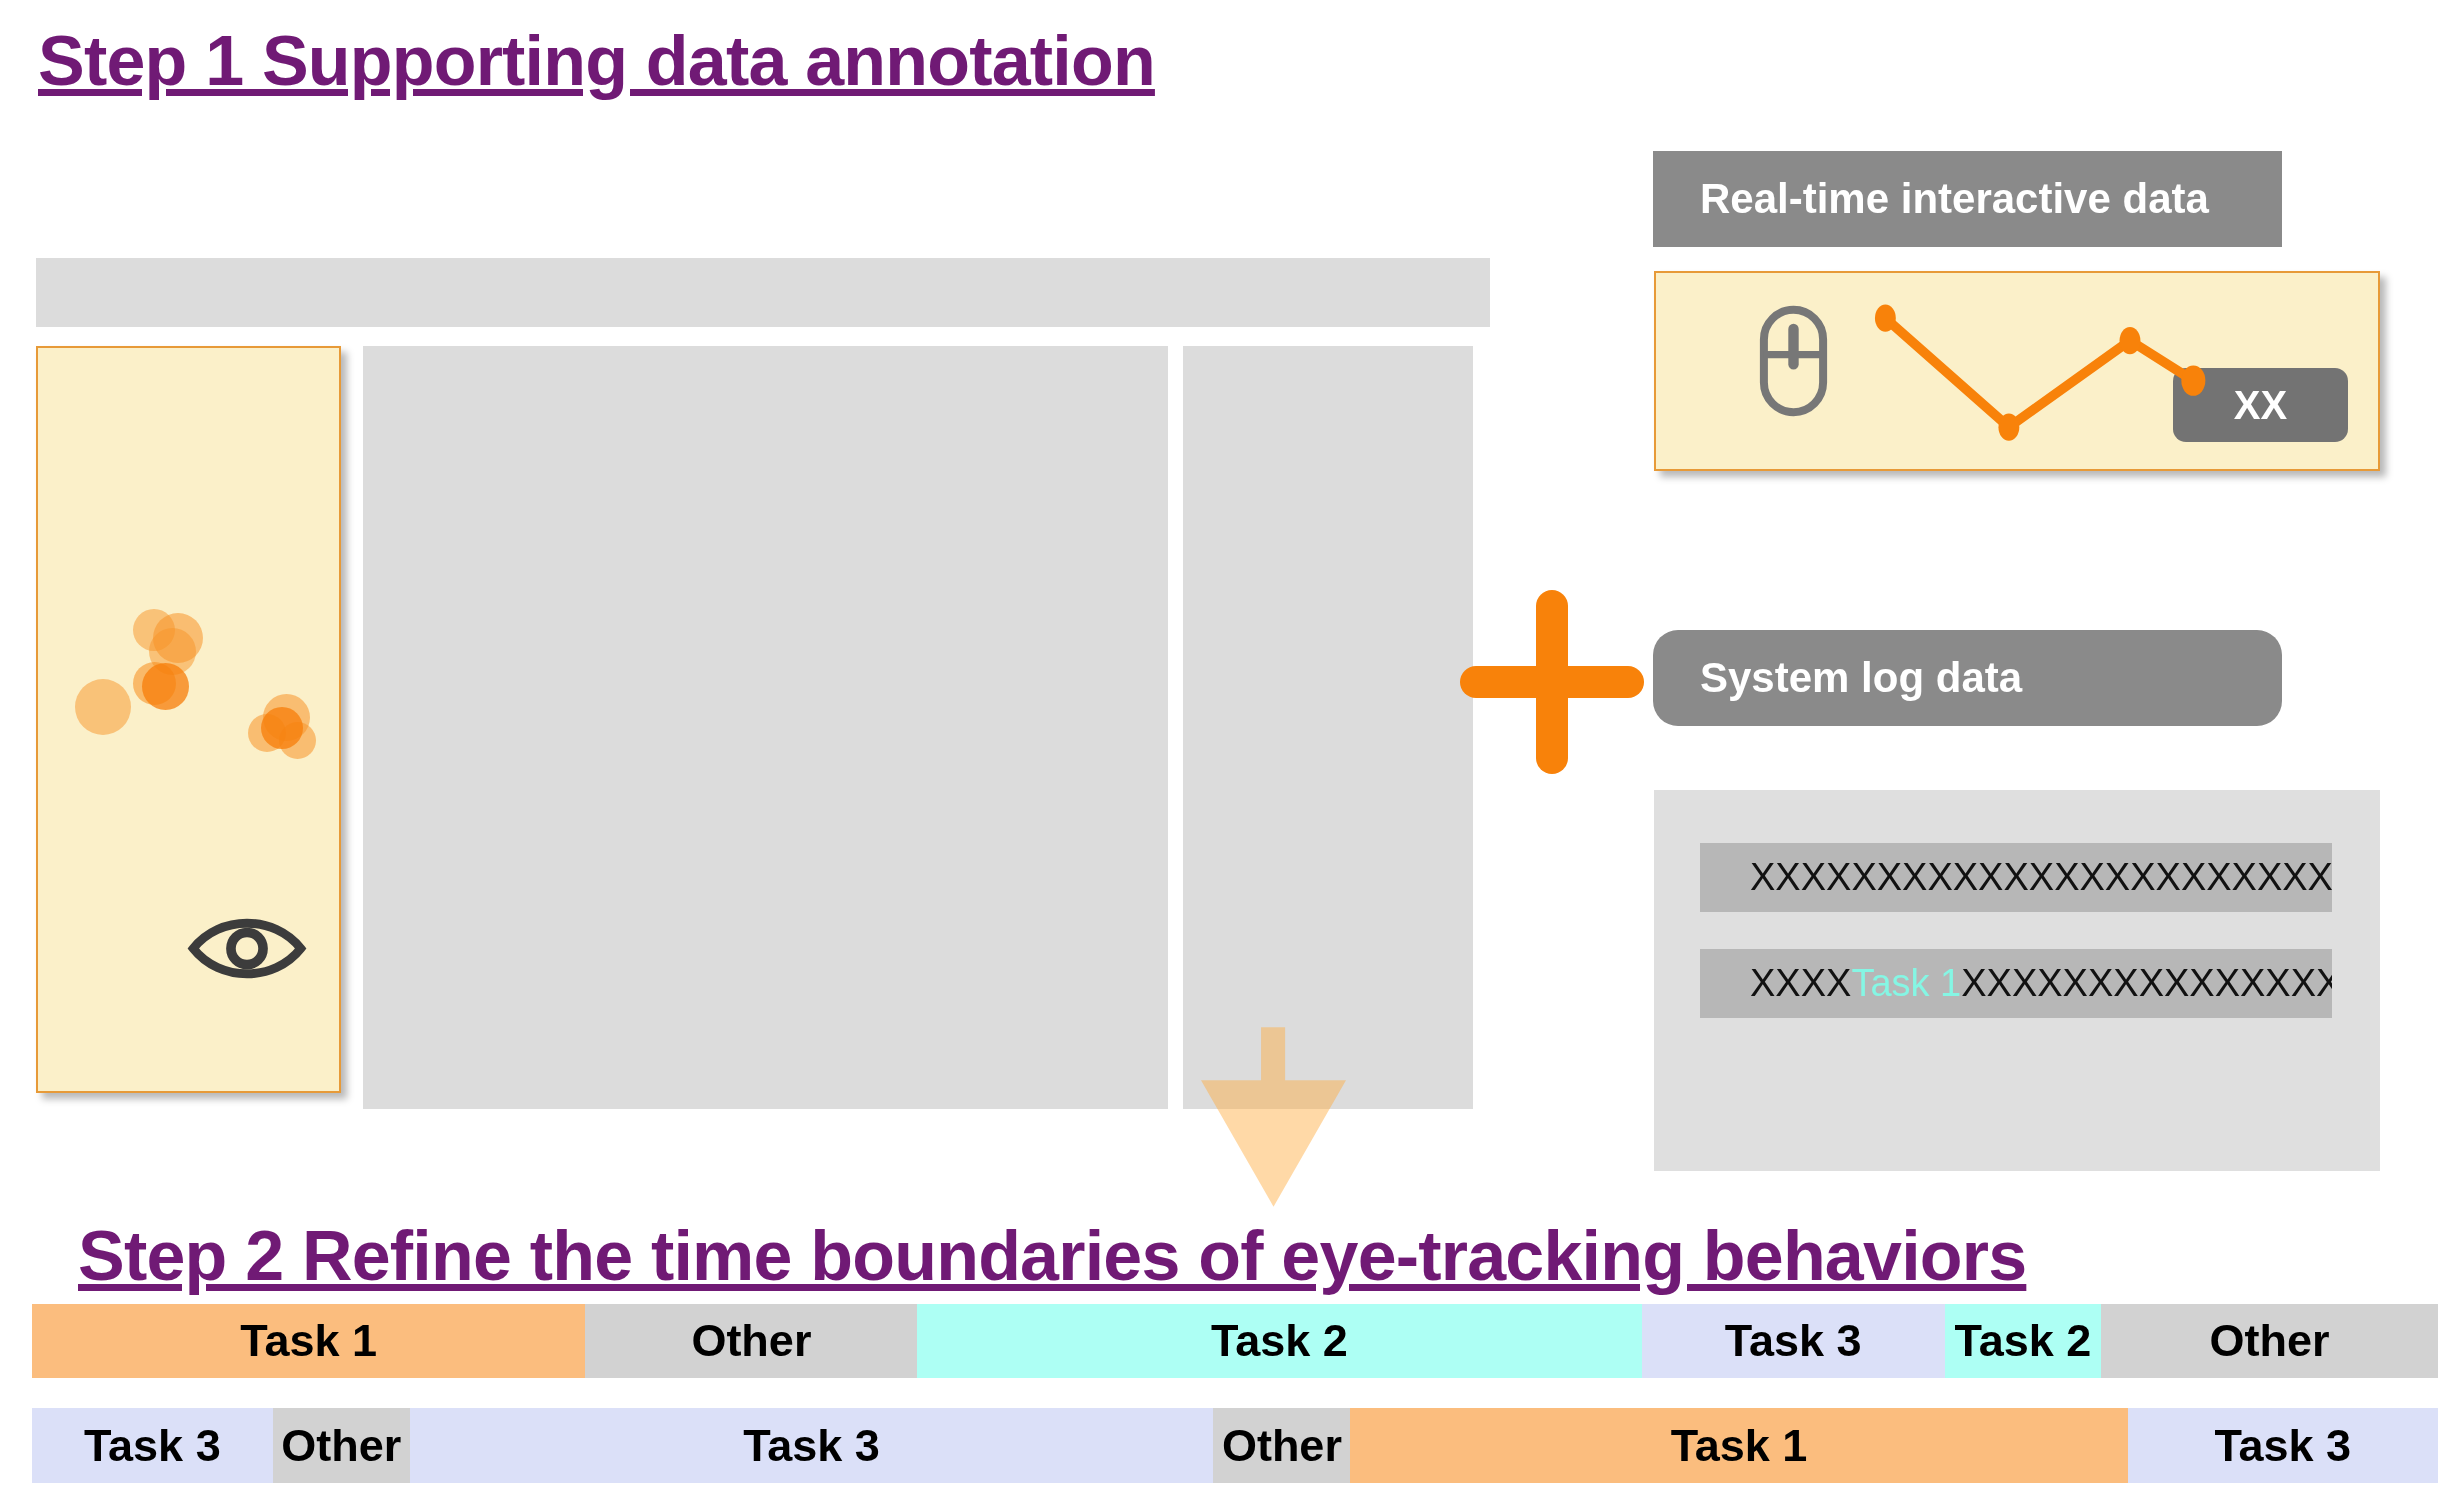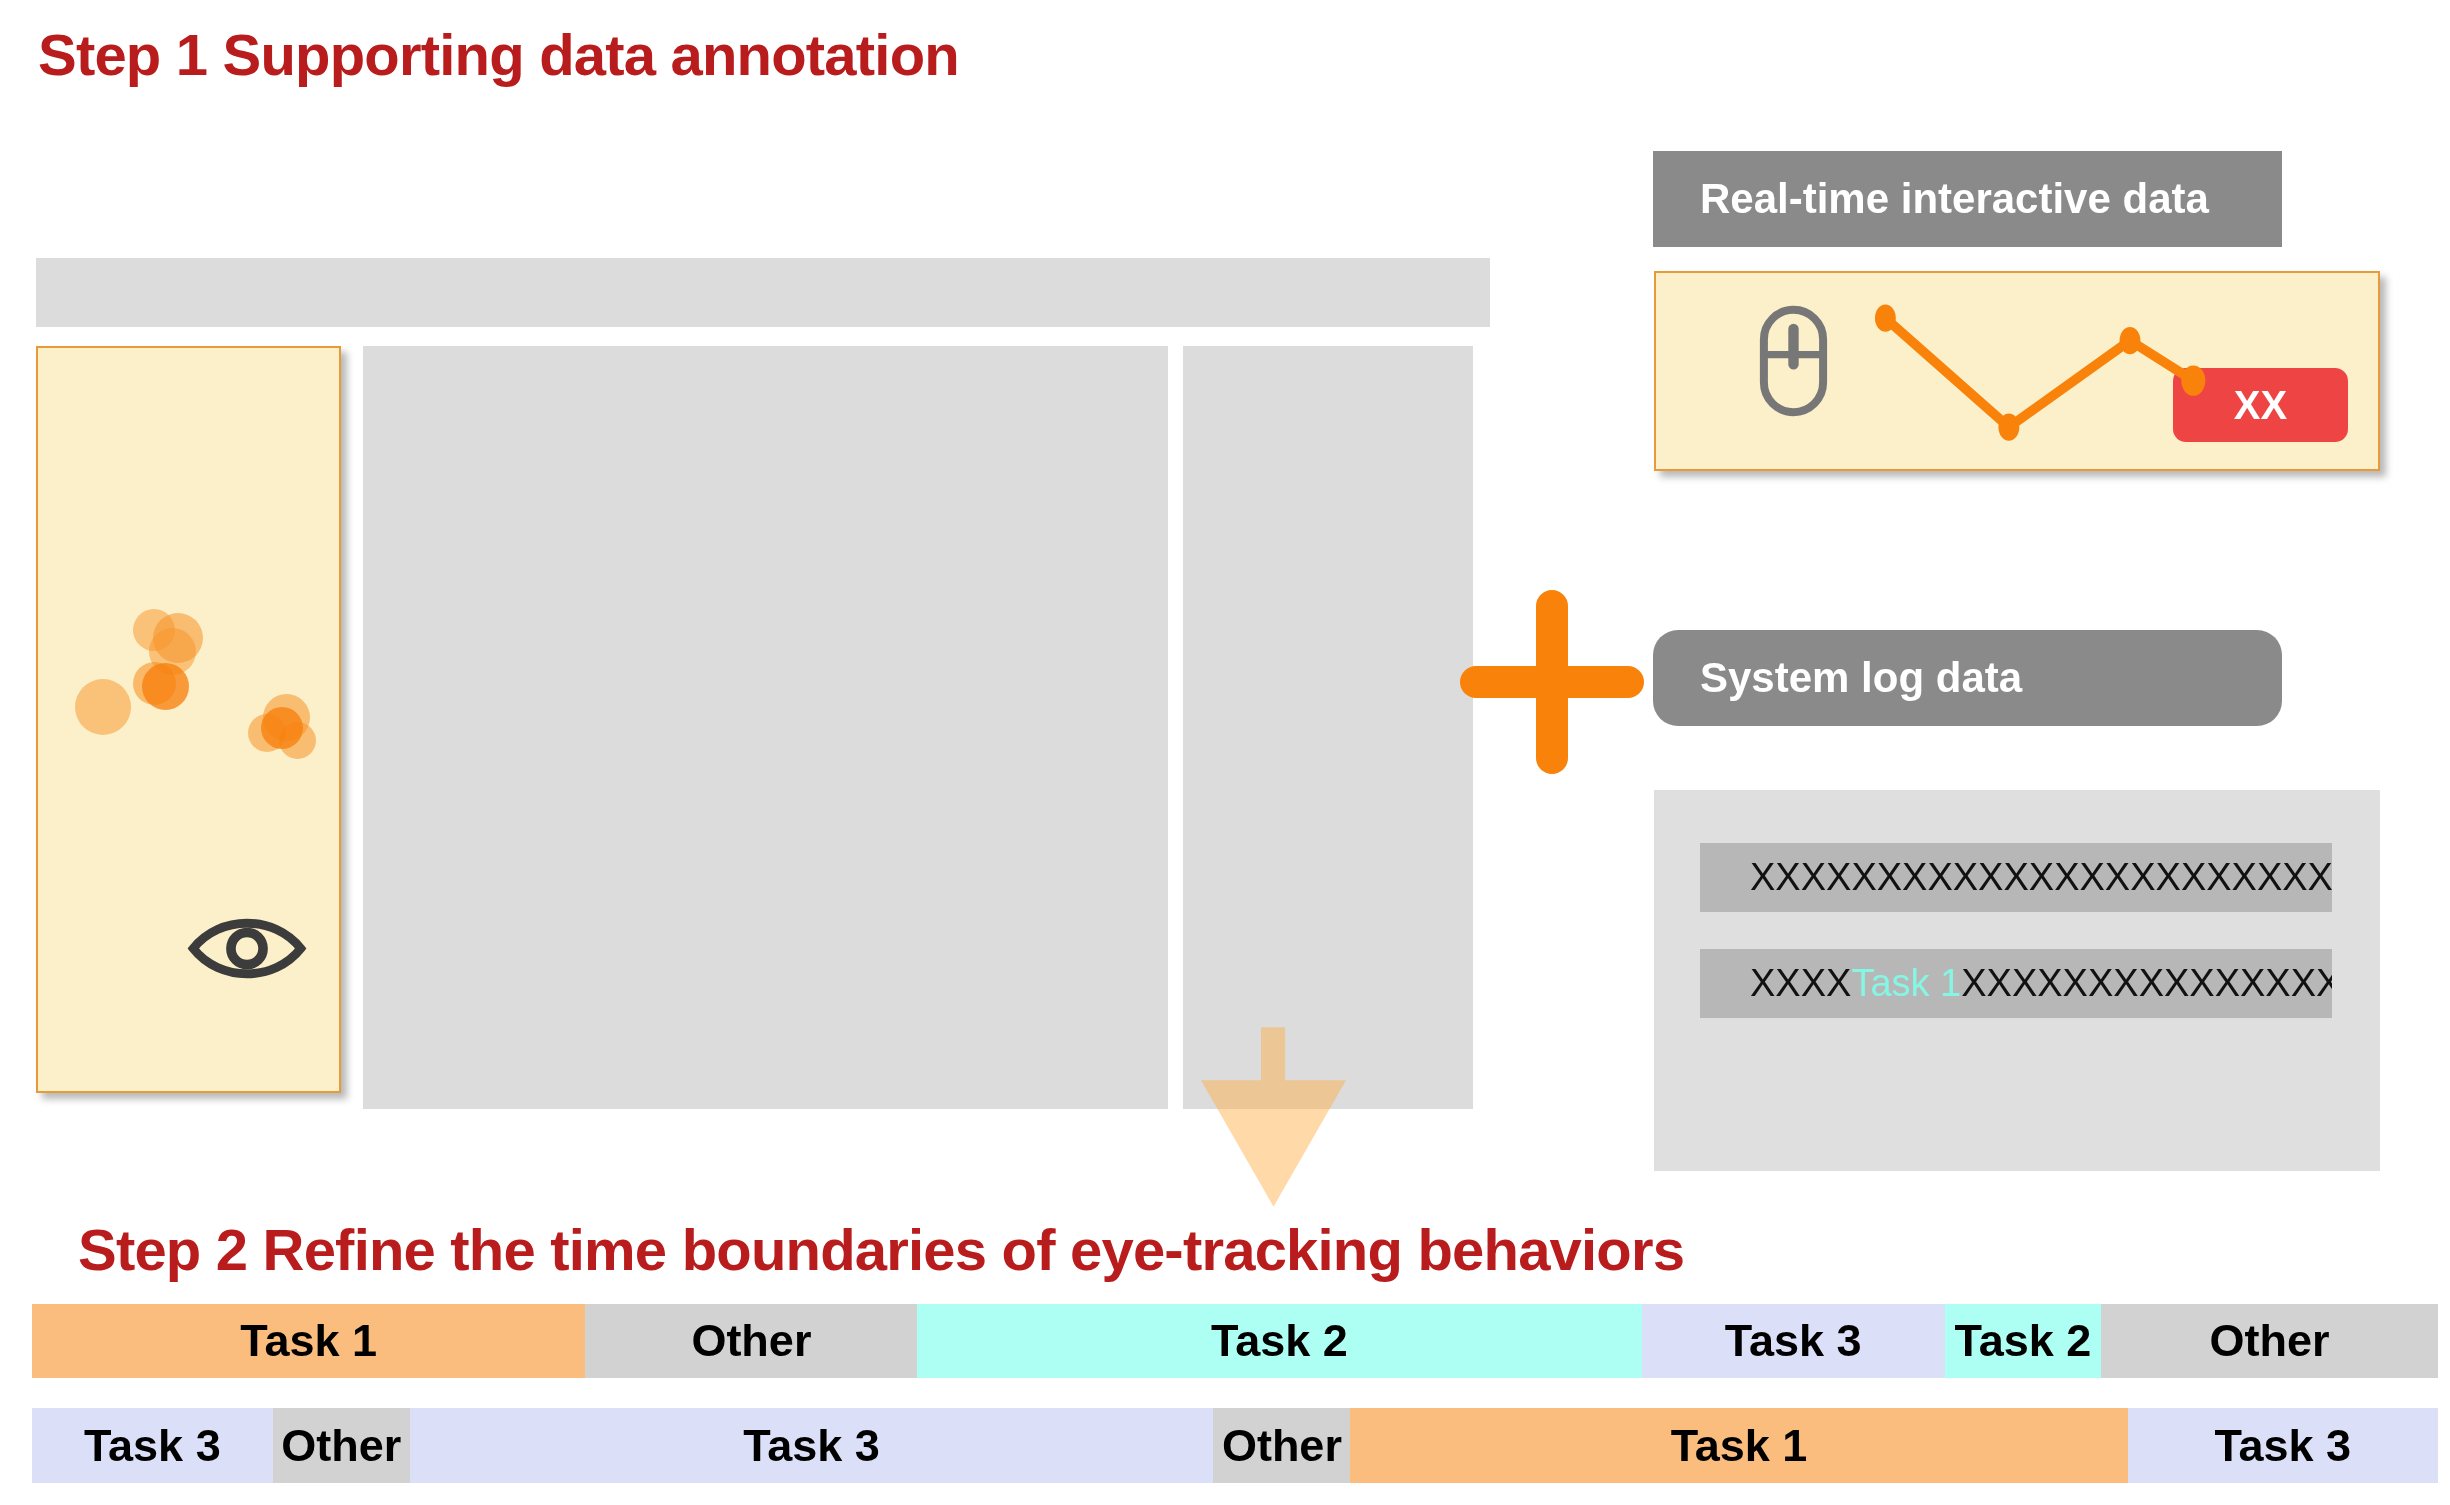--- a/index.html
+++ b/index.html
@@ -2,21 +2,21 @@
 <html style="font-size:13px"><head>
 <meta charset="utf-8">
 <style>
   html,body{margin:0;padding:0;background:#ffffff;}
   .canvas{
     position:relative;width:2450px;height:1505px;background:#ffffff;overflow:hidden;
     font-family:"Liberation Sans", sans-serif;
   }
   .abs{position:absolute;}
   .step-title{
-    font-size:58px;font-weight:700;color:#b91c1c;letter-spacing:-0.8px;white-space:nowrap;
+    font-size:70px;font-weight:700;color:#701a75;letter-spacing:-0.8px;white-space:nowrap;text-decoration:underline;
   }
   .label-box{
     background:#8A8A8A;color:#ffffff;font-size:42px;font-weight:700;
     display:flex;align-items:center;padding-left:47px;box-sizing:border-box;
     width:629px;height:96px;
   }
   .gray-panel{background:#DCDCDC;}
   .yellow-panel{
     background:#FBF0C9;border:2.4px solid #E79A38;box-sizing:border-box;
     box-shadow:5.6px 5.6px 7.2px rgba(0,0,0,0.28);
@@ -28,21 +28,21 @@
     position:absolute;left:46px;width:632px;height:69px;background:#B7B7B7;
     font-size:38px;color:#111;line-height:69px;padding-left:50px;box-sizing:border-box;
     white-space:nowrap;overflow:hidden;
   }
   .timeline{position:absolute;left:32px;width:2406px;display:flex;}
   .seg{
     height:100%;display:flex;align-items:center;justify-content:center;
     font-size:45px;font-weight:700;color:#000;white-space:nowrap;overflow:hidden;
   }
   .xx-button{
-    position:absolute;background:#ef4444;border-radius:13px;color:#fff;
+    position:absolute;background:#737373;border-radius:13px;color:#fff;
     font-size:40px;font-weight:700;display:flex;align-items:center;justify-content:center;
     z-index:1;
   }
   svg{display:block;}
 </style>
 </head>
 <body>
 
 <div class="canvas">
 

